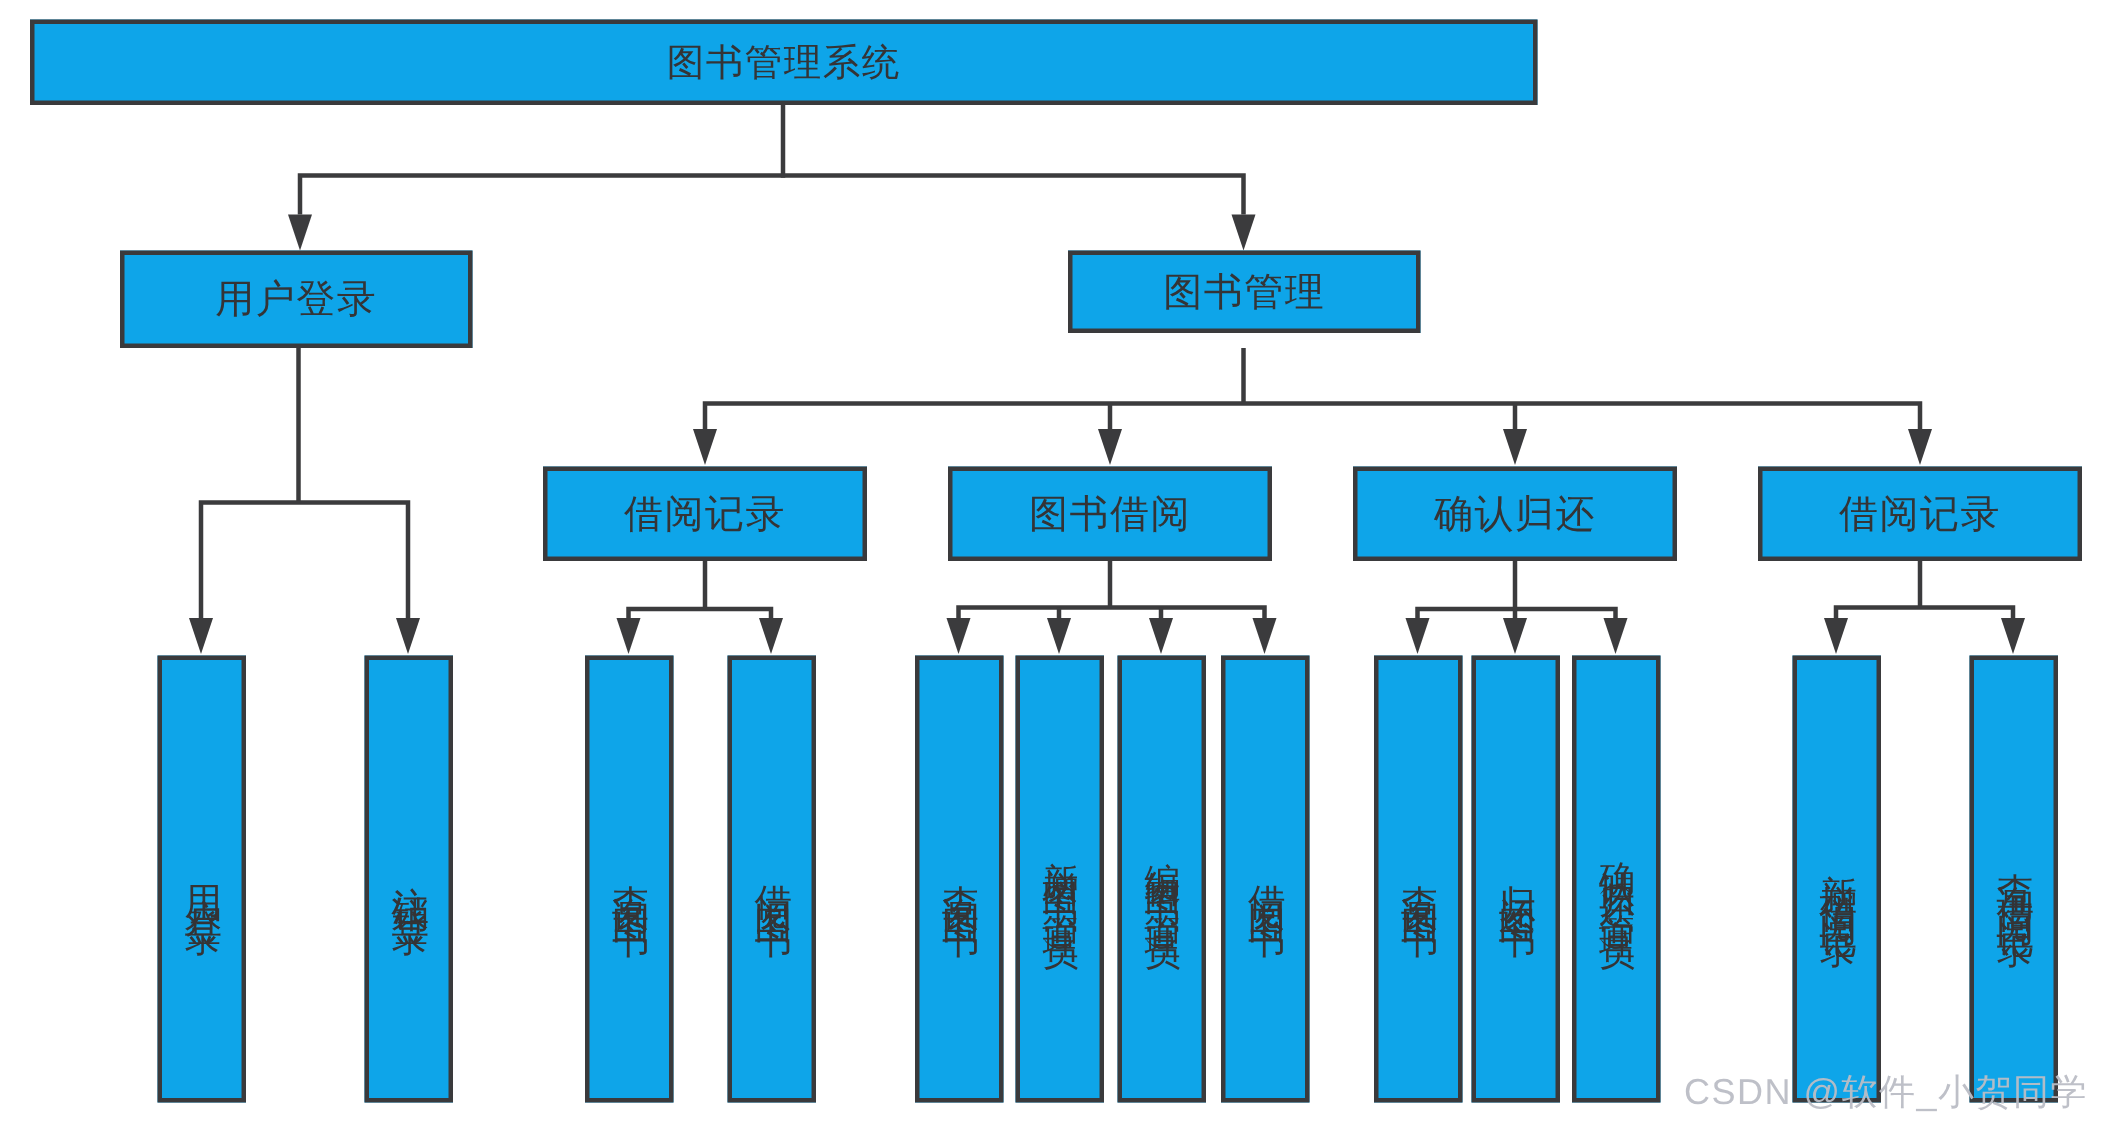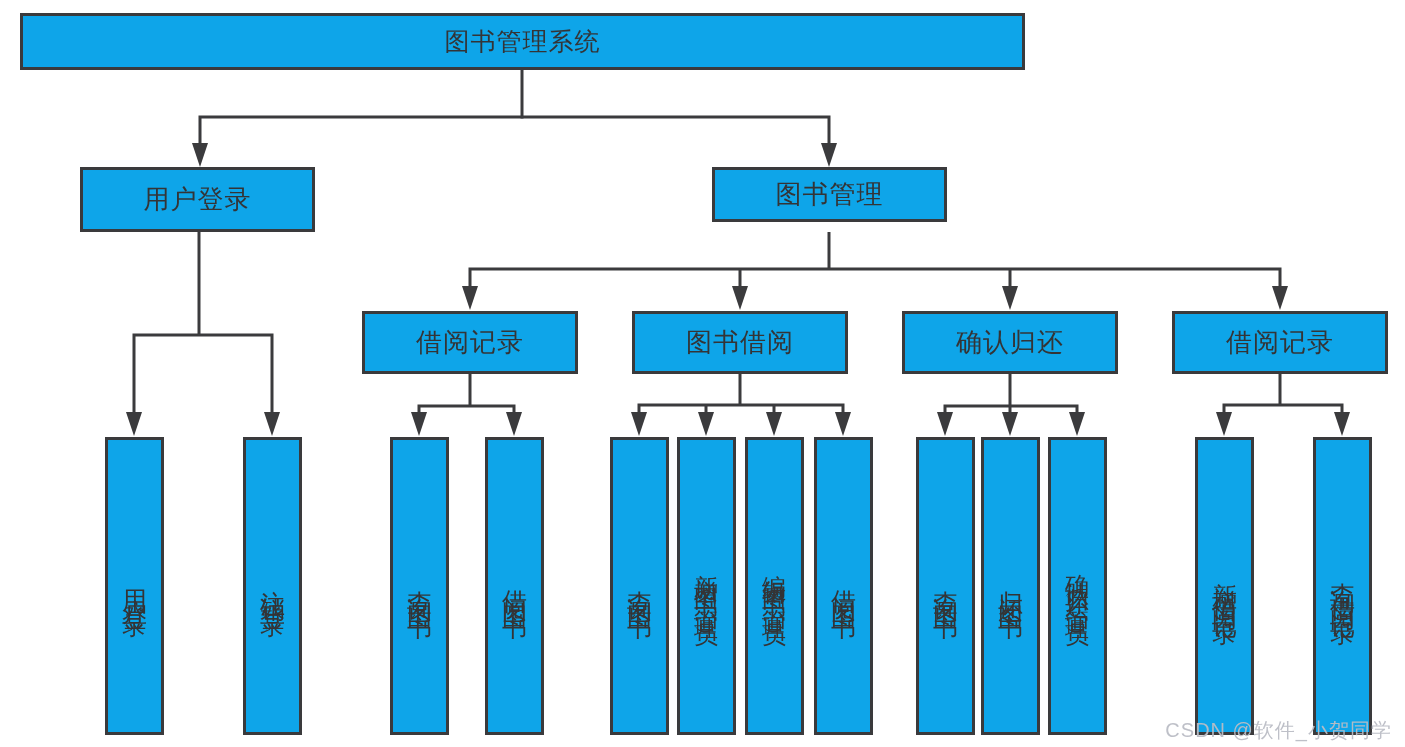--- a/index.html
+++ b/index.html
@@ -36,21 +36,21 @@
     width:59px;height:298px;top:437px;
   }
   .v-long{
     font-size:24px;
     letter-spacing:7px;
   }
   .watermark{
     position:absolute;
     right:13px;bottom:3px;
     z-index:5;
-    font-size:20px;
+    font-size:24px;
     color:rgba(186,189,197,0.95);
     letter-spacing:1px;
     white-space:nowrap;
   }
 </style>
 </head>
 <body>
 
 <div class="canvas">
 

